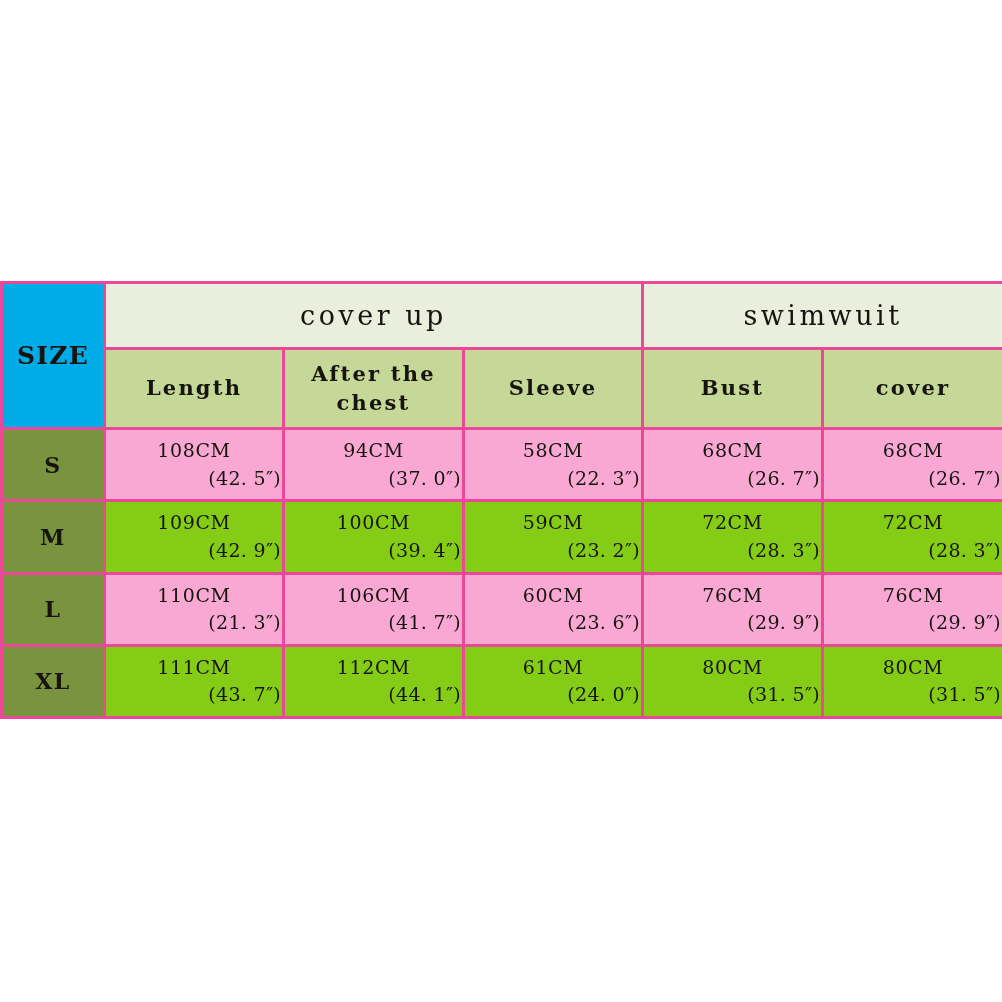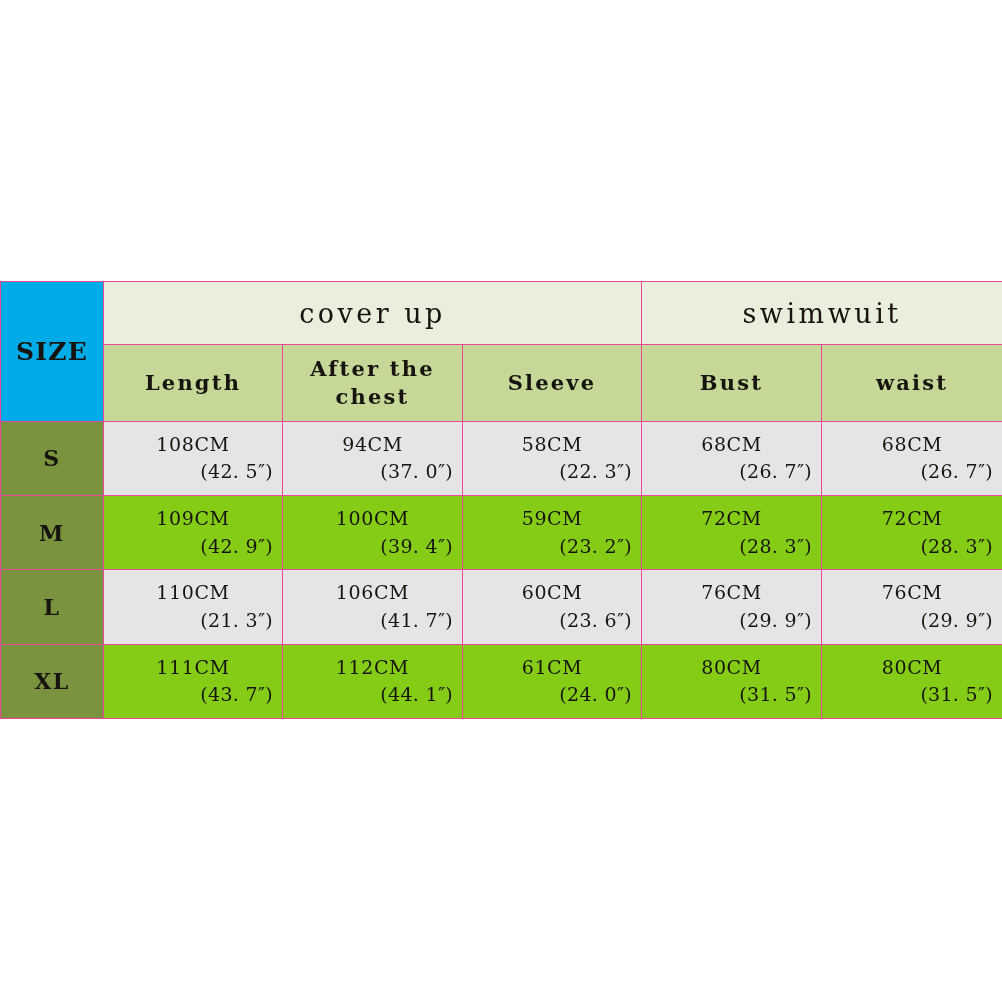--- a/index.html
+++ b/index.html
@@ -35,24 +35,24 @@
 
   table.size-chart {
     width: 1002px;
     height: 438px;
     border-collapse: collapse;
     table-layout: fixed;
     border: 1px solid #4b4b44;
   }
 
   table.size-chart td {
-    border: 1px solid #ec4899;
+    border: 3px solid #ec4899;
     text-align: center;
     vertical-align: middle;
-    padding: 9px;
+    padding: 1px;
     font-family: "DejaVu Serif", serif;
     color: #17140f;
   }
 
   
   col.c-size   { width: 103px; }
   col.c-len    { width: 179px; }
   col.c-chest  { width: 180px; }
   col.c-sleeve { width: 179px; }
   col.c-bust   { width: 180px; }
@@ -101,21 +101,21 @@
   }
 
   
   td.value-cell {
     font-size: 19px;
     line-height: 1.45;
     letter-spacing: 0.6px;
     color: #1a1713;
     background: #ffffff;
   }
-  tr.shade-blue td.value-cell { background: #e5e5e5; }
+  tr.shade-blue td.value-cell { background: #f9a8d4; }
   tr.shade-white td.value-cell { background: #84cc16; }
 
   .val-cm,
   .val-in {
     display: block;
     white-space: nowrap;
   }
   .val-in { letter-spacing: 0.3px; text-align: right; }
 
   .metric-label { display: block; }
@@ -150,21 +150,21 @@
           <td class="metric-cell">
             <span class="metric-label">After the chest</span>
           </td>
           <td class="metric-cell">
             <span class="metric-label">Sleeve</span>
           </td>
           <td class="metric-cell">
             <span class="metric-label">Bust</span>
           </td>
           <td class="metric-cell">
-            <span class="metric-label">waist</span>
+            <span class="metric-label">cover</span>
           </td>
         </tr>
 
         <tr class="data-row shade-blue">
           <td class="size-cell">S</td>
           <td class="value-cell">
             <span class="val-cm">108CM</span>
             <span class="val-in">(42. 5″)</span>
           </td>
           <td class="value-cell">

